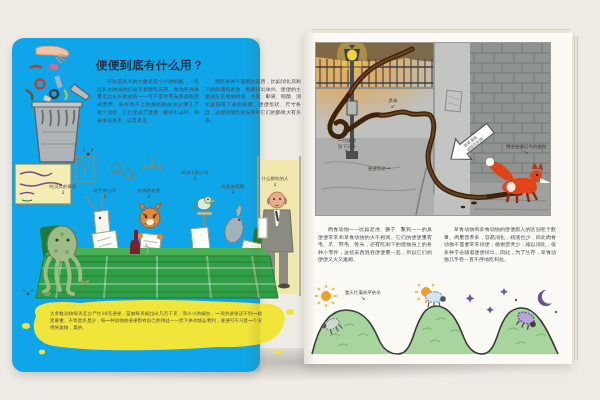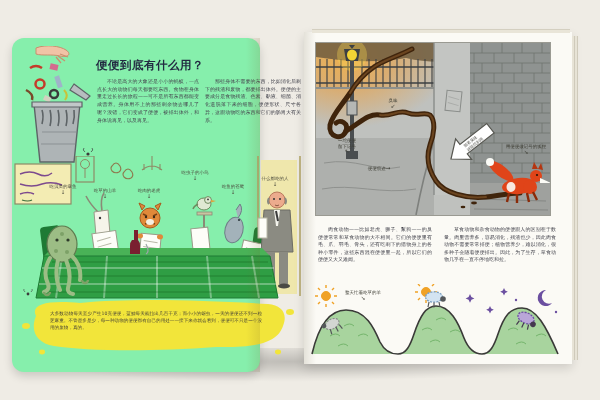--- a/index.html
+++ b/index.html
@@ -1,21 +1,21 @@
 <!DOCTYPE html>
 <html><head>
 <meta charset="utf-8">
 <style>
   html,body{margin:0;padding:0;width:600px;height:400px;overflow:hidden;
     background:#efece5;font-family:"DejaVu Sans","Liberation Sans",sans-serif;}
   .abs{position:absolute;}
   
   #book-shadow{left:24px;top:348px;width:530px;height:34px;
     background:radial-gradient(ellipse at 50% 40%,rgba(0,0,0,.20),rgba(0,0,0,0) 70%);}
-  #left-page{left:12px;top:38px;width:248px;height:334px;background:#86efac;
+  #left-page{left:12px;top:38px;width:248px;height:334px;background:#0ea5e9;
     box-shadow:0 4px 10px rgba(0,0,0,.16);border-radius:12px;}
   #left-page .gutter{right:0;top:0;width:14px;height:100%;
     background:linear-gradient(to right,rgba(120,100,40,0),rgba(120,100,40,.16));}
   #right-page{left:304px;top:32px;width:268px;height:332px;background:#fbfaf5;
     box-shadow:0 4px 10px rgba(0,0,0,.14);}
   #right-page .gutter{left:0;top:0;width:12px;height:100%;
     background:linear-gradient(to right,rgba(90,80,50,.14),rgba(90,80,50,0));}
   #stack-edge{left:572px;top:36px;width:6px;height:324px;
     background:repeating-linear-gradient(to right,#e7e3d6 0 2px,#cfcabb 2px 3px);}
   #stack-top{left:312px;top:29px;width:258px;height:3px;background:#e9e5d8;border-top:1px solid #d4cfc0;}

